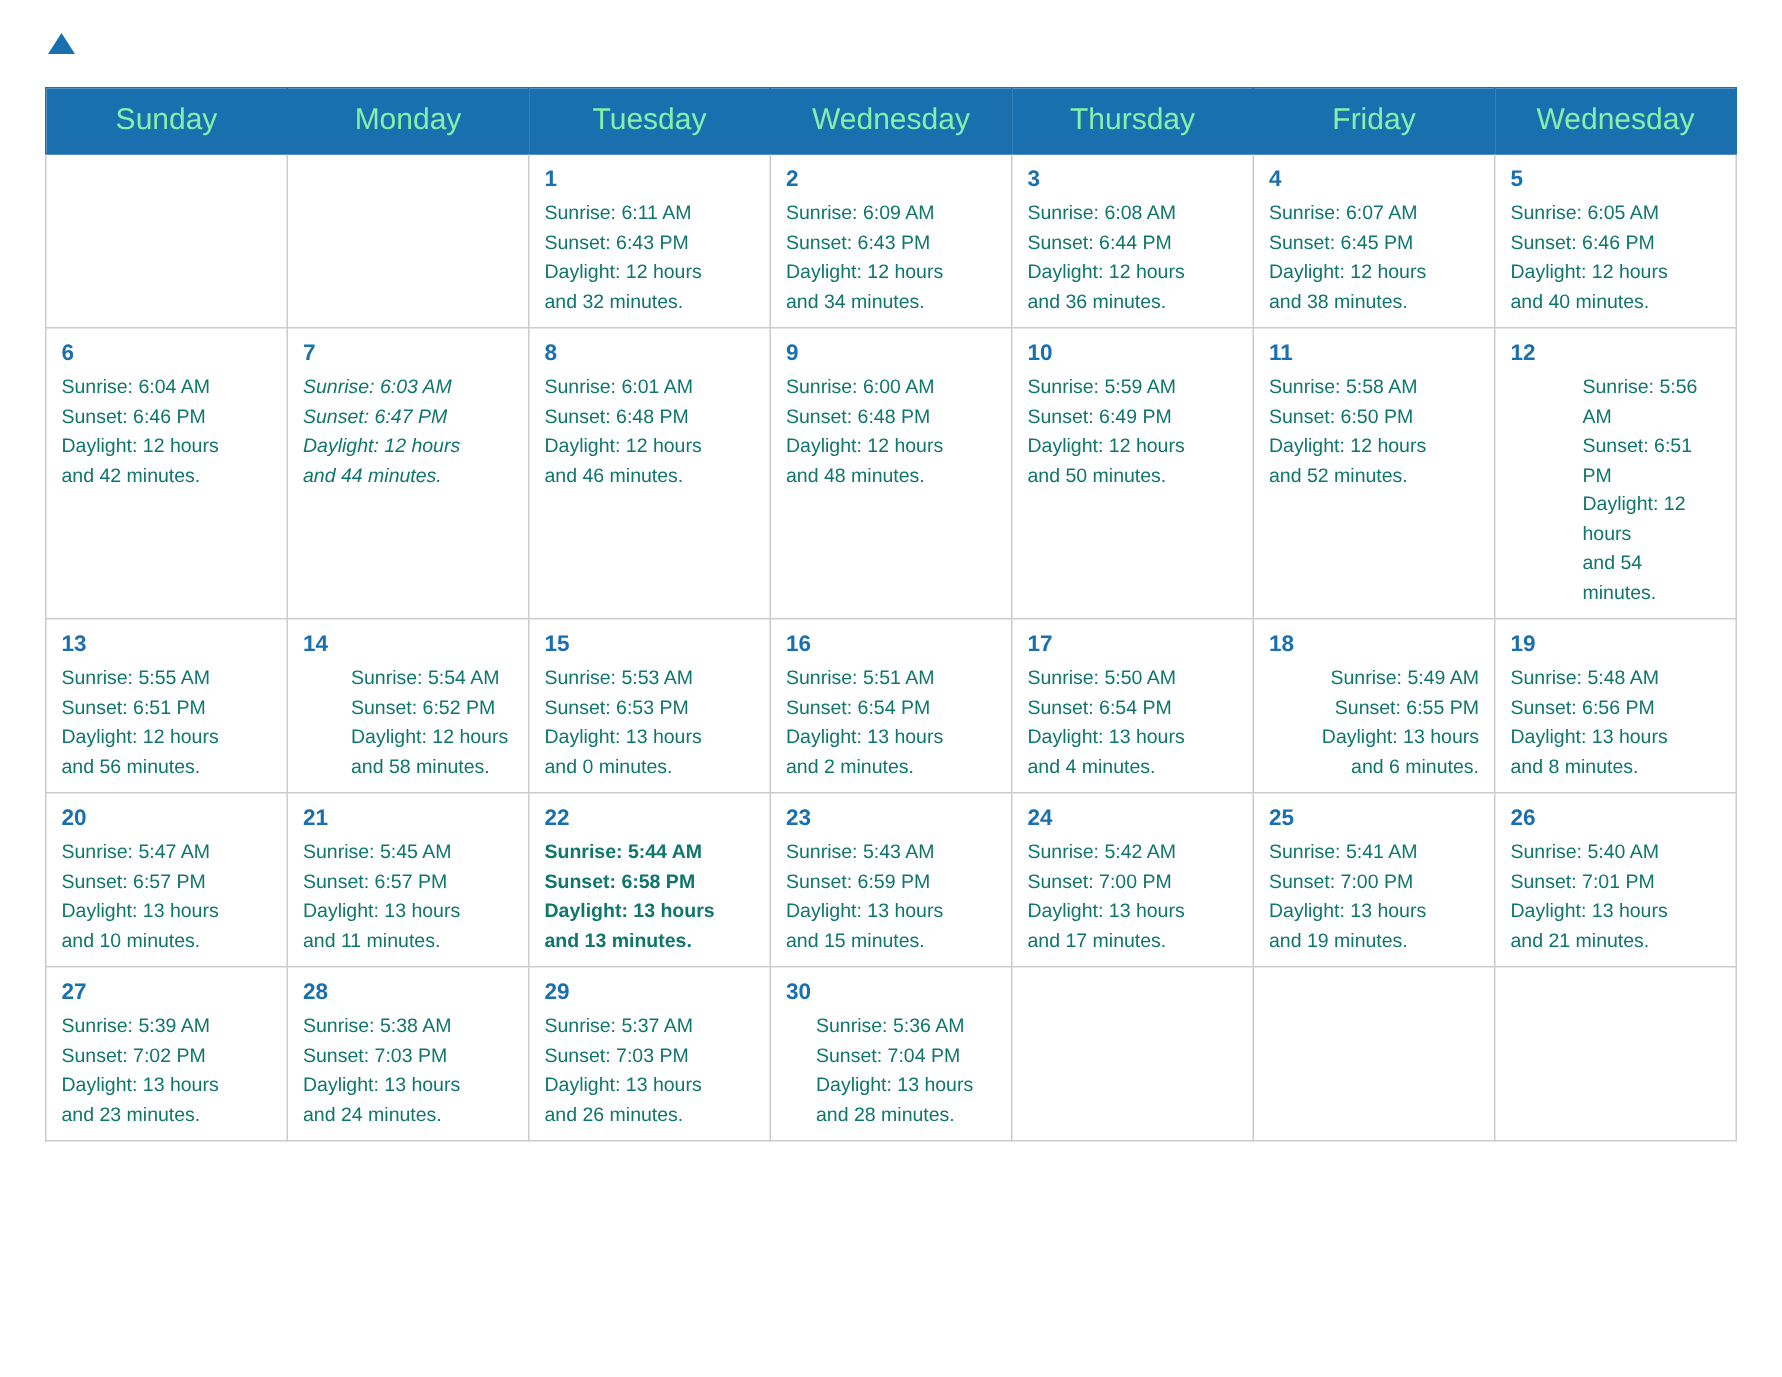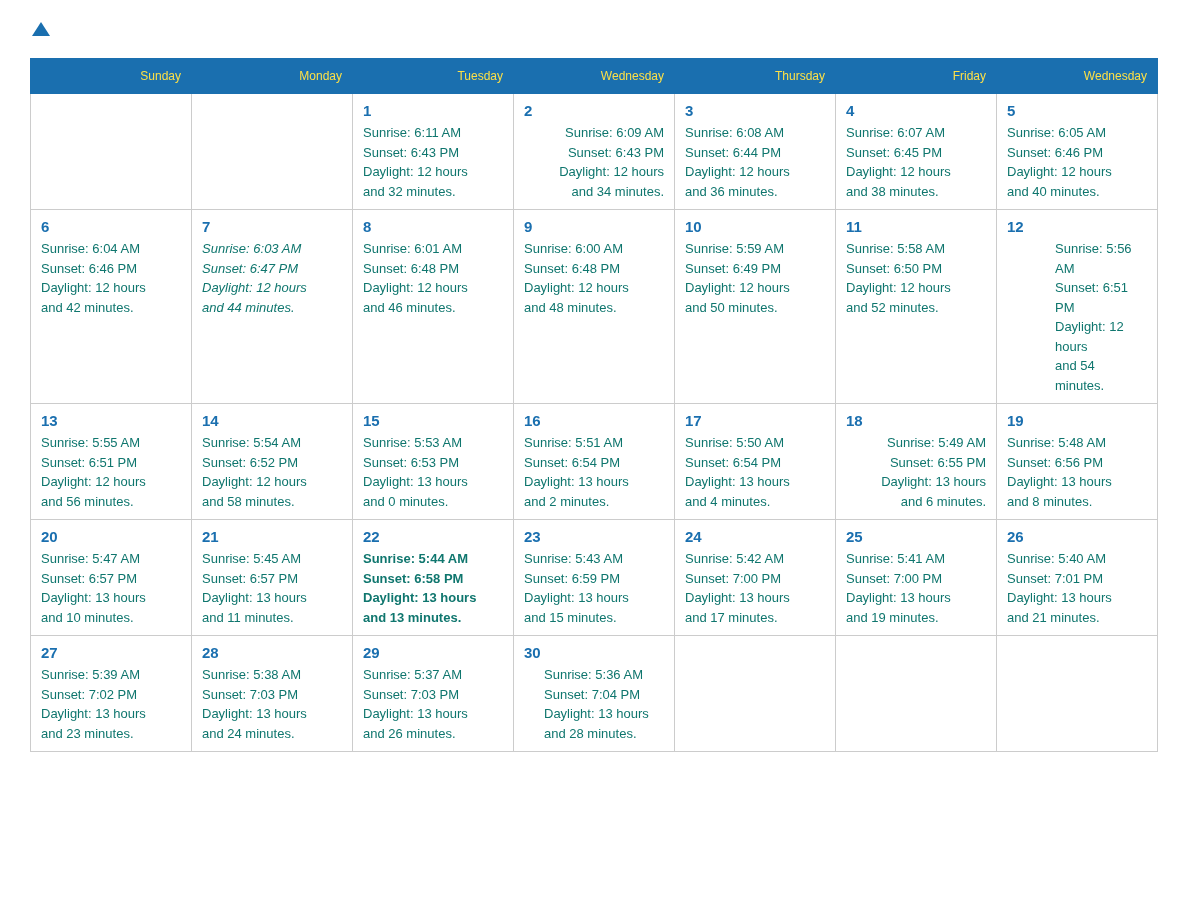--- a/index.html
+++ b/index.html
@@ -51,25 +51,25 @@
       color: #555;
       margin-top: 4px;
     }
     table {
       width: 100%;
       border-collapse: collapse;
       table-layout: fixed;
     }
     thead tr th {
       background-color: #1a6faf;
-      color: #fde047;
+      color: #86efac;
       padding: 10px 10px;
-      font-size: 12px;
+      font-size: 20px;
       font-weight: normal;
-      text-align: right;
+      text-align: center;
       border: 1px solid #1a6faf;
     }
     tbody tr td {
       vertical-align: top;
       padding: 8px 10px;
       border: 1px solid #ccc;
       font-size: 13px;
       color: #333;
       height: 110px;
     }
@@ -128,21 +128,21 @@
         <td></td>
         <td>
           <span class="day-number">1</span>
           <div class="day-info" style="white-space: pre-line;">Sunrise: 6:11 AM
 Sunset: 6:43 PM
 Daylight: 12 hours
 and 32 minutes.</div>
         </td>
         <td>
           <span class="day-number">2</span>
-          <div class="day-info" style="white-space: pre-line; text-align: right;">Sunrise: 6:09 AM
+          <div class="day-info" style="white-space: pre-line;">Sunrise: 6:09 AM
 Sunset: 6:43 PM
 Daylight: 12 hours
 and 34 minutes.</div>
         </td>
         <td>
           <span class="day-number">3</span>
           <div class="day-info" style="white-space: pre-line;">Sunrise: 6:08 AM
 Sunset: 6:44 PM
 Daylight: 12 hours
 and 36 minutes.</div>
@@ -216,21 +216,21 @@
       <tr>
         <td>
           <span class="day-number">13</span>
           <div class="day-info" style="white-space: pre-line;">Sunrise: 5:55 AM
 Sunset: 6:51 PM
 Daylight: 12 hours
 and 56 minutes.</div>
         </td>
         <td>
           <span class="day-number">14</span>
-          <div class="day-info" style="white-space: pre-line;">Sunrise: 5:54 AM
+          <div class="day-info" style="white-space: pre-line; margin-left: 32px;">Sunrise: 5:54 AM
 Sunset: 6:52 PM
 Daylight: 12 hours
 and 58 minutes.</div>
         </td>
         <td>
           <span class="day-number">15</span>
           <div class="day-info" style="white-space: pre-line;">Sunrise: 5:53 AM
 Sunset: 6:53 PM
 Daylight: 13 hours
 and 0 minutes.</div>

